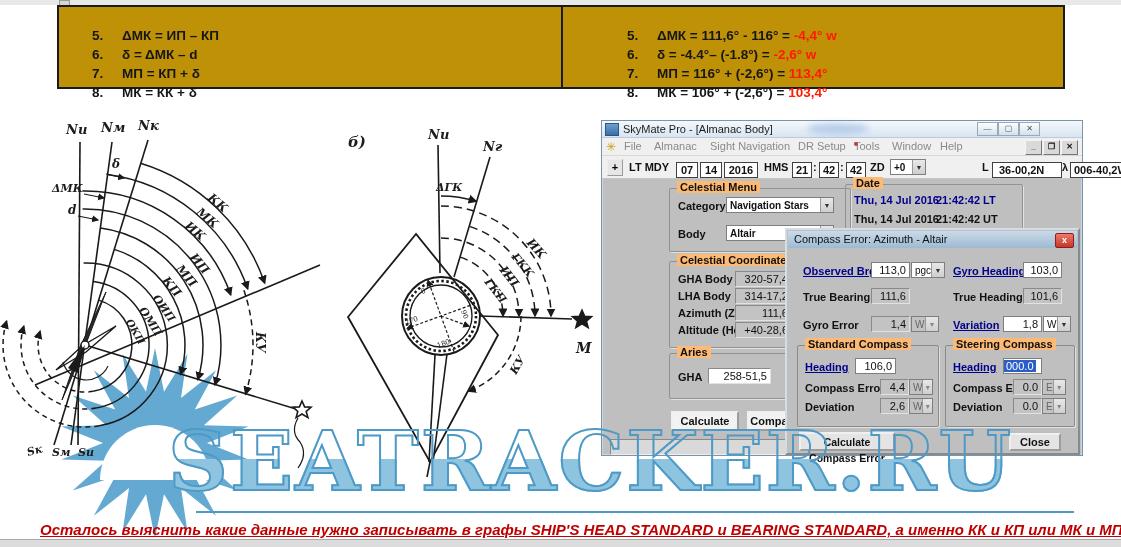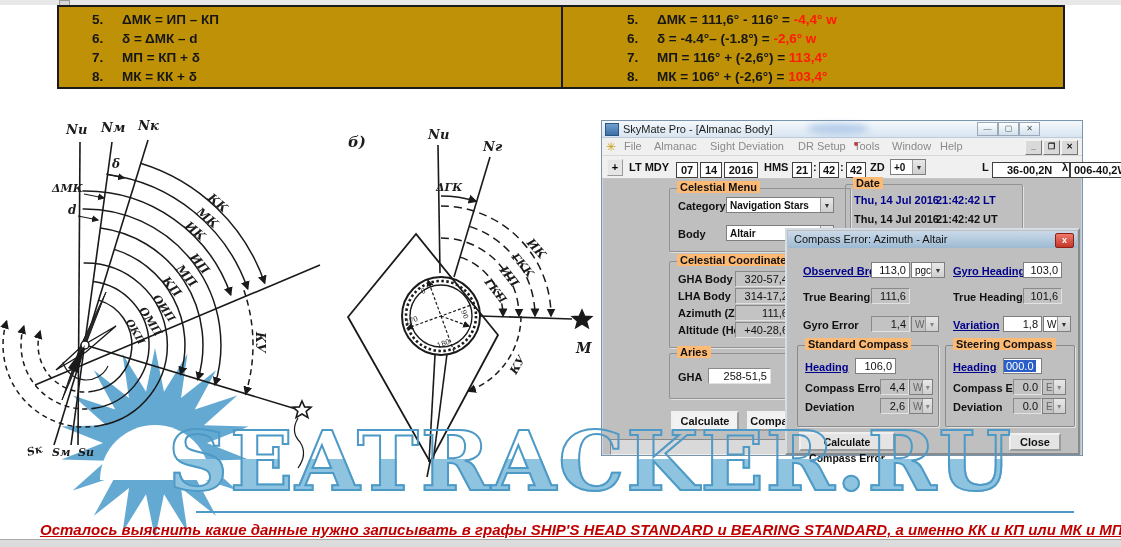--- a/index.html
+++ b/index.html
@@ -2,21 +2,21 @@
 <html><head>
 <meta charset="utf-8">
 <style>
   html,body{margin:0;padding:0;background:#fff;}
   #stage{position:relative;width:1121px;height:547px;overflow:hidden;background:#ffffff;
          font-family:"Liberation Sans",sans-serif;}
   .abs{position:absolute;}
   
   #gold{position:absolute;left:57px;top:5px;width:1008px;height:84px;background:#BE9106;
         border:2px solid #1a1a1a;box-sizing:border-box;display:flex;}
-  .gcell{height:100%;box-sizing:border-box;padding-top:3px;}
+  .gcell{height:100%;box-sizing:border-box;padding-top:19px;}
   .gcell.left{width:504px;padding-left:33px;}
   .gcell.right{width:504px;border-left:2px solid #1a1a1a;padding-left:64px;}
   .frow{height:19px;line-height:19px;font-size:13.5px;font-weight:bold;color:#161616;white-space:nowrap;}
   .frow .num{display:inline-block;width:30px;}
   .frow .red{color:#FF1A00;}
   
   svg text{font-family:"DejaVu Serif",serif;}
   .dlabel{font-style:italic;font-weight:bold;fill:#1c1c1c;}
   
   #win{position:absolute;left:601px;top:120px;width:482px;height:336px;background:#BFBFBF;
@@ -239,21 +239,21 @@
       <div class="abs" style="right:42px;top:1px;display:flex;">
         <div class="winbtn">—</div>
         <div class="winbtn">▢</div>
         <div class="winbtn">✕</div>
       </div>
     </div>
     <div id="wmenu">
       <span class="abs" style="left:4px;top:2px;color:#C9A21A;font-size:12px;">✳</span>
       <span class="abs" style="left:22px;top:2px;">File</span>
       <span class="abs" style="left:52px;top:2px;">Almanac</span>
-      <span class="abs" style="left:108px;top:2px;">Sight Deviation</span>
+      <span class="abs" style="left:108px;top:2px;">Sight Navigation</span>
       <span class="abs" style="left:196px;top:2px;">DR Setup</span>
       <span class="abs" style="left:252px;top:2px;">Tools</span>
       <span class="abs" style="left:290px;top:2px;">Window</span>
       <span class="abs" style="left:338px;top:2px;">Help</span>
       <div class="abs" style="left:252px;top:4px;width:4px;height:4px;border-radius:50%;background:#C04040;"></div>
       <div class="abs" style="right:4px;top:2px;display:flex;gap:1px;">
         <div class="mdibtn">_</div>
         <div class="mdibtn">❐</div>
         <div class="mdibtn">✕</div>
       </div>
@@ -273,21 +273,21 @@
       <span class="tlabel" style="left:268px;">ZD</span>
       <div class="combo" style="left:288px;top:3px;width:36px;">
         <span class="cv" style="font-weight:bold;">+0</span>
         <span class="cb">▼</span>
       </div>
 
       <span class="tlabel" style="left:244px;"></span>
       <span class="tlabel" style="left:247px;"></span>
 
       <span class="tlabel" style="left:380px;">L</span>
-      <div class="tfld" style="left:390px;width:62px;text-align:left;padding-left:14px;">36-00,2N</div>
+      <div class="tfld" style="left:390px;width:62px;text-align:left;padding-left:6px;">36-00,2N</div>
       <span class="tlabel" style="left:460px;">λ</span>
       <div class="tfld" style="left:470px;width:68px;text-align:left;padding-left:3px;left:468px;">006-40,2W</div>
     </div>
 
     <div class="grp" style="left:67px;top:67px;width:180px;height:62px;">
       <span class="cap">Celestial Menu</span>
     </div>
     <span class="lbl" style="left:76px;top:79px;">Category</span>
     <div class="combo" style="left:124px;top:76px;width:108px;">
       <span class="cv" style="font-weight:bold;">Navigation Stars</span>

